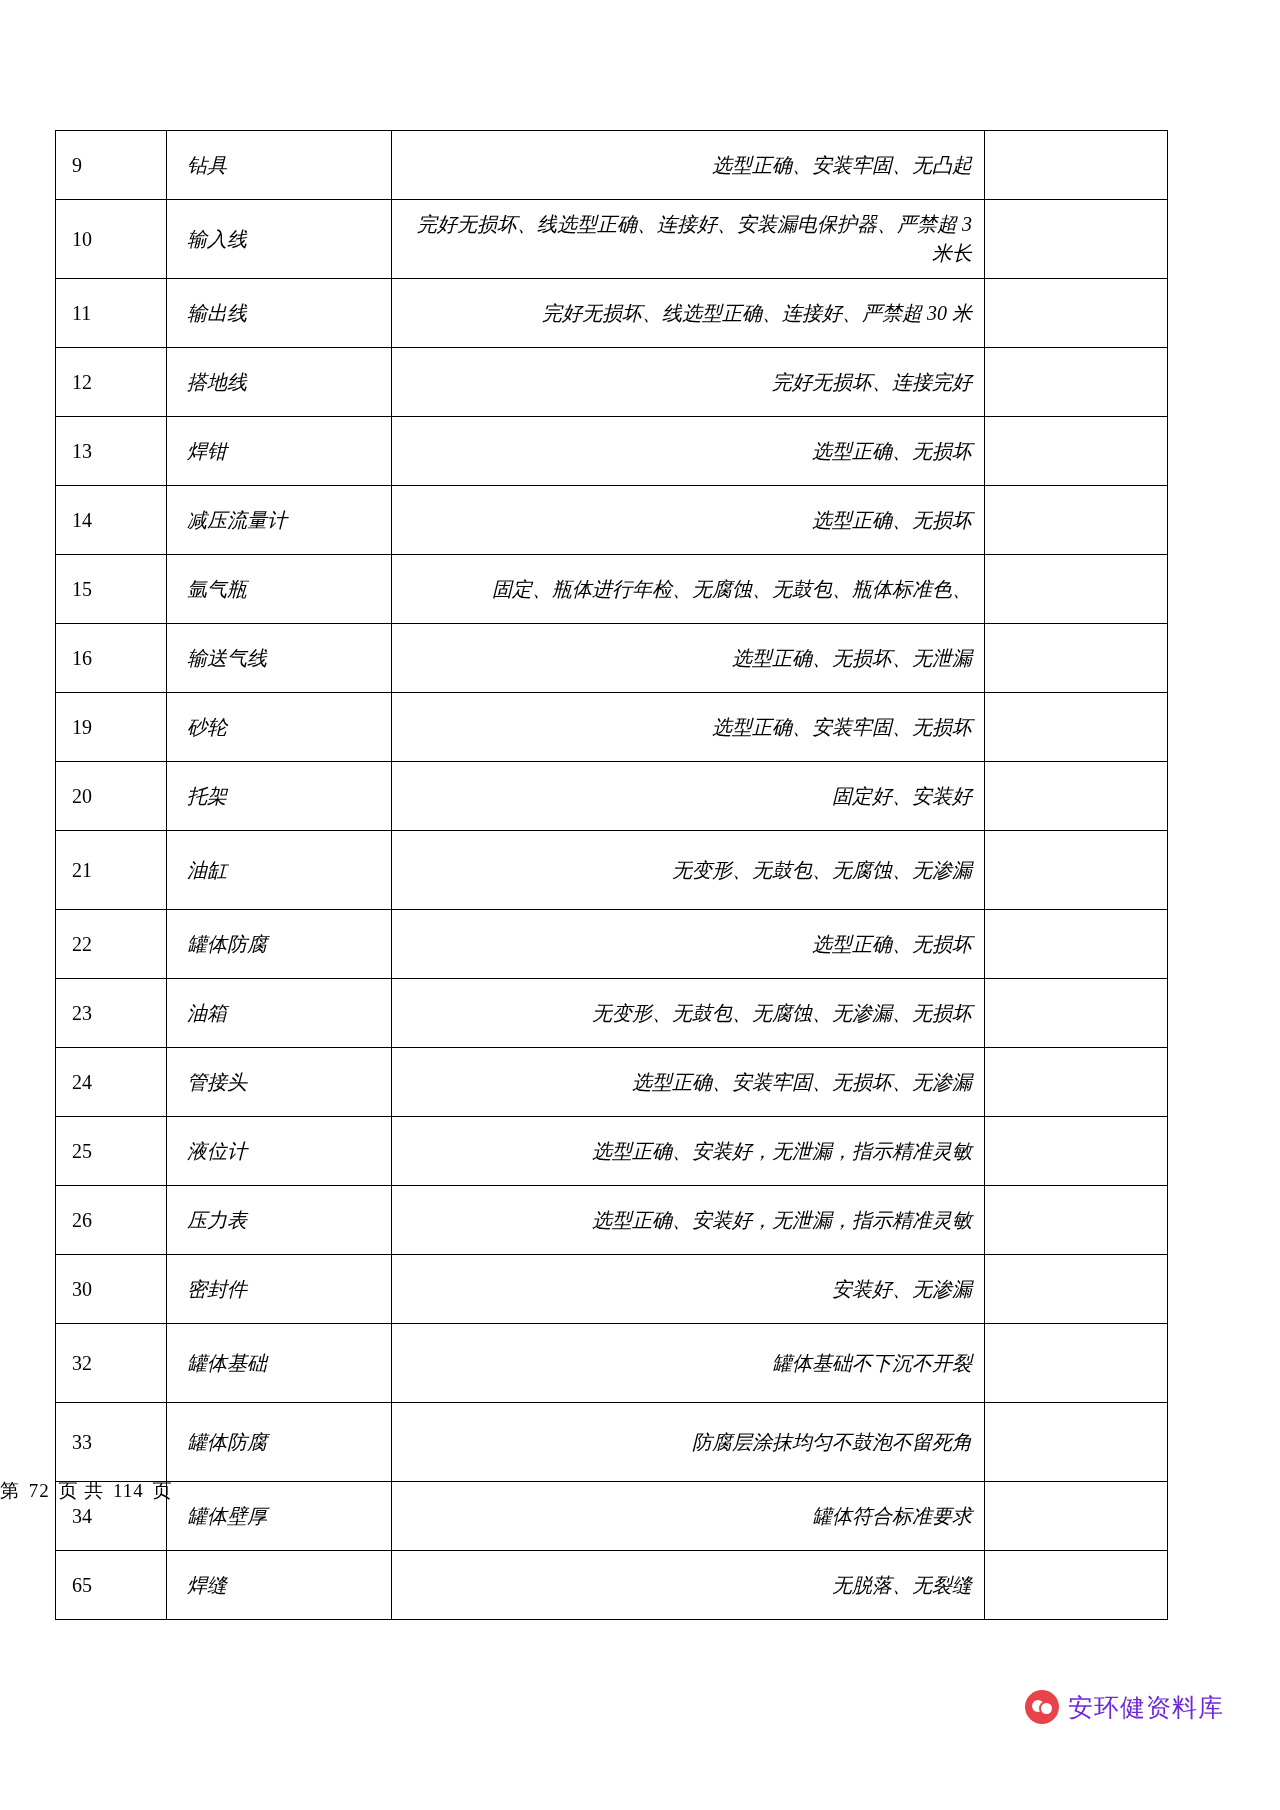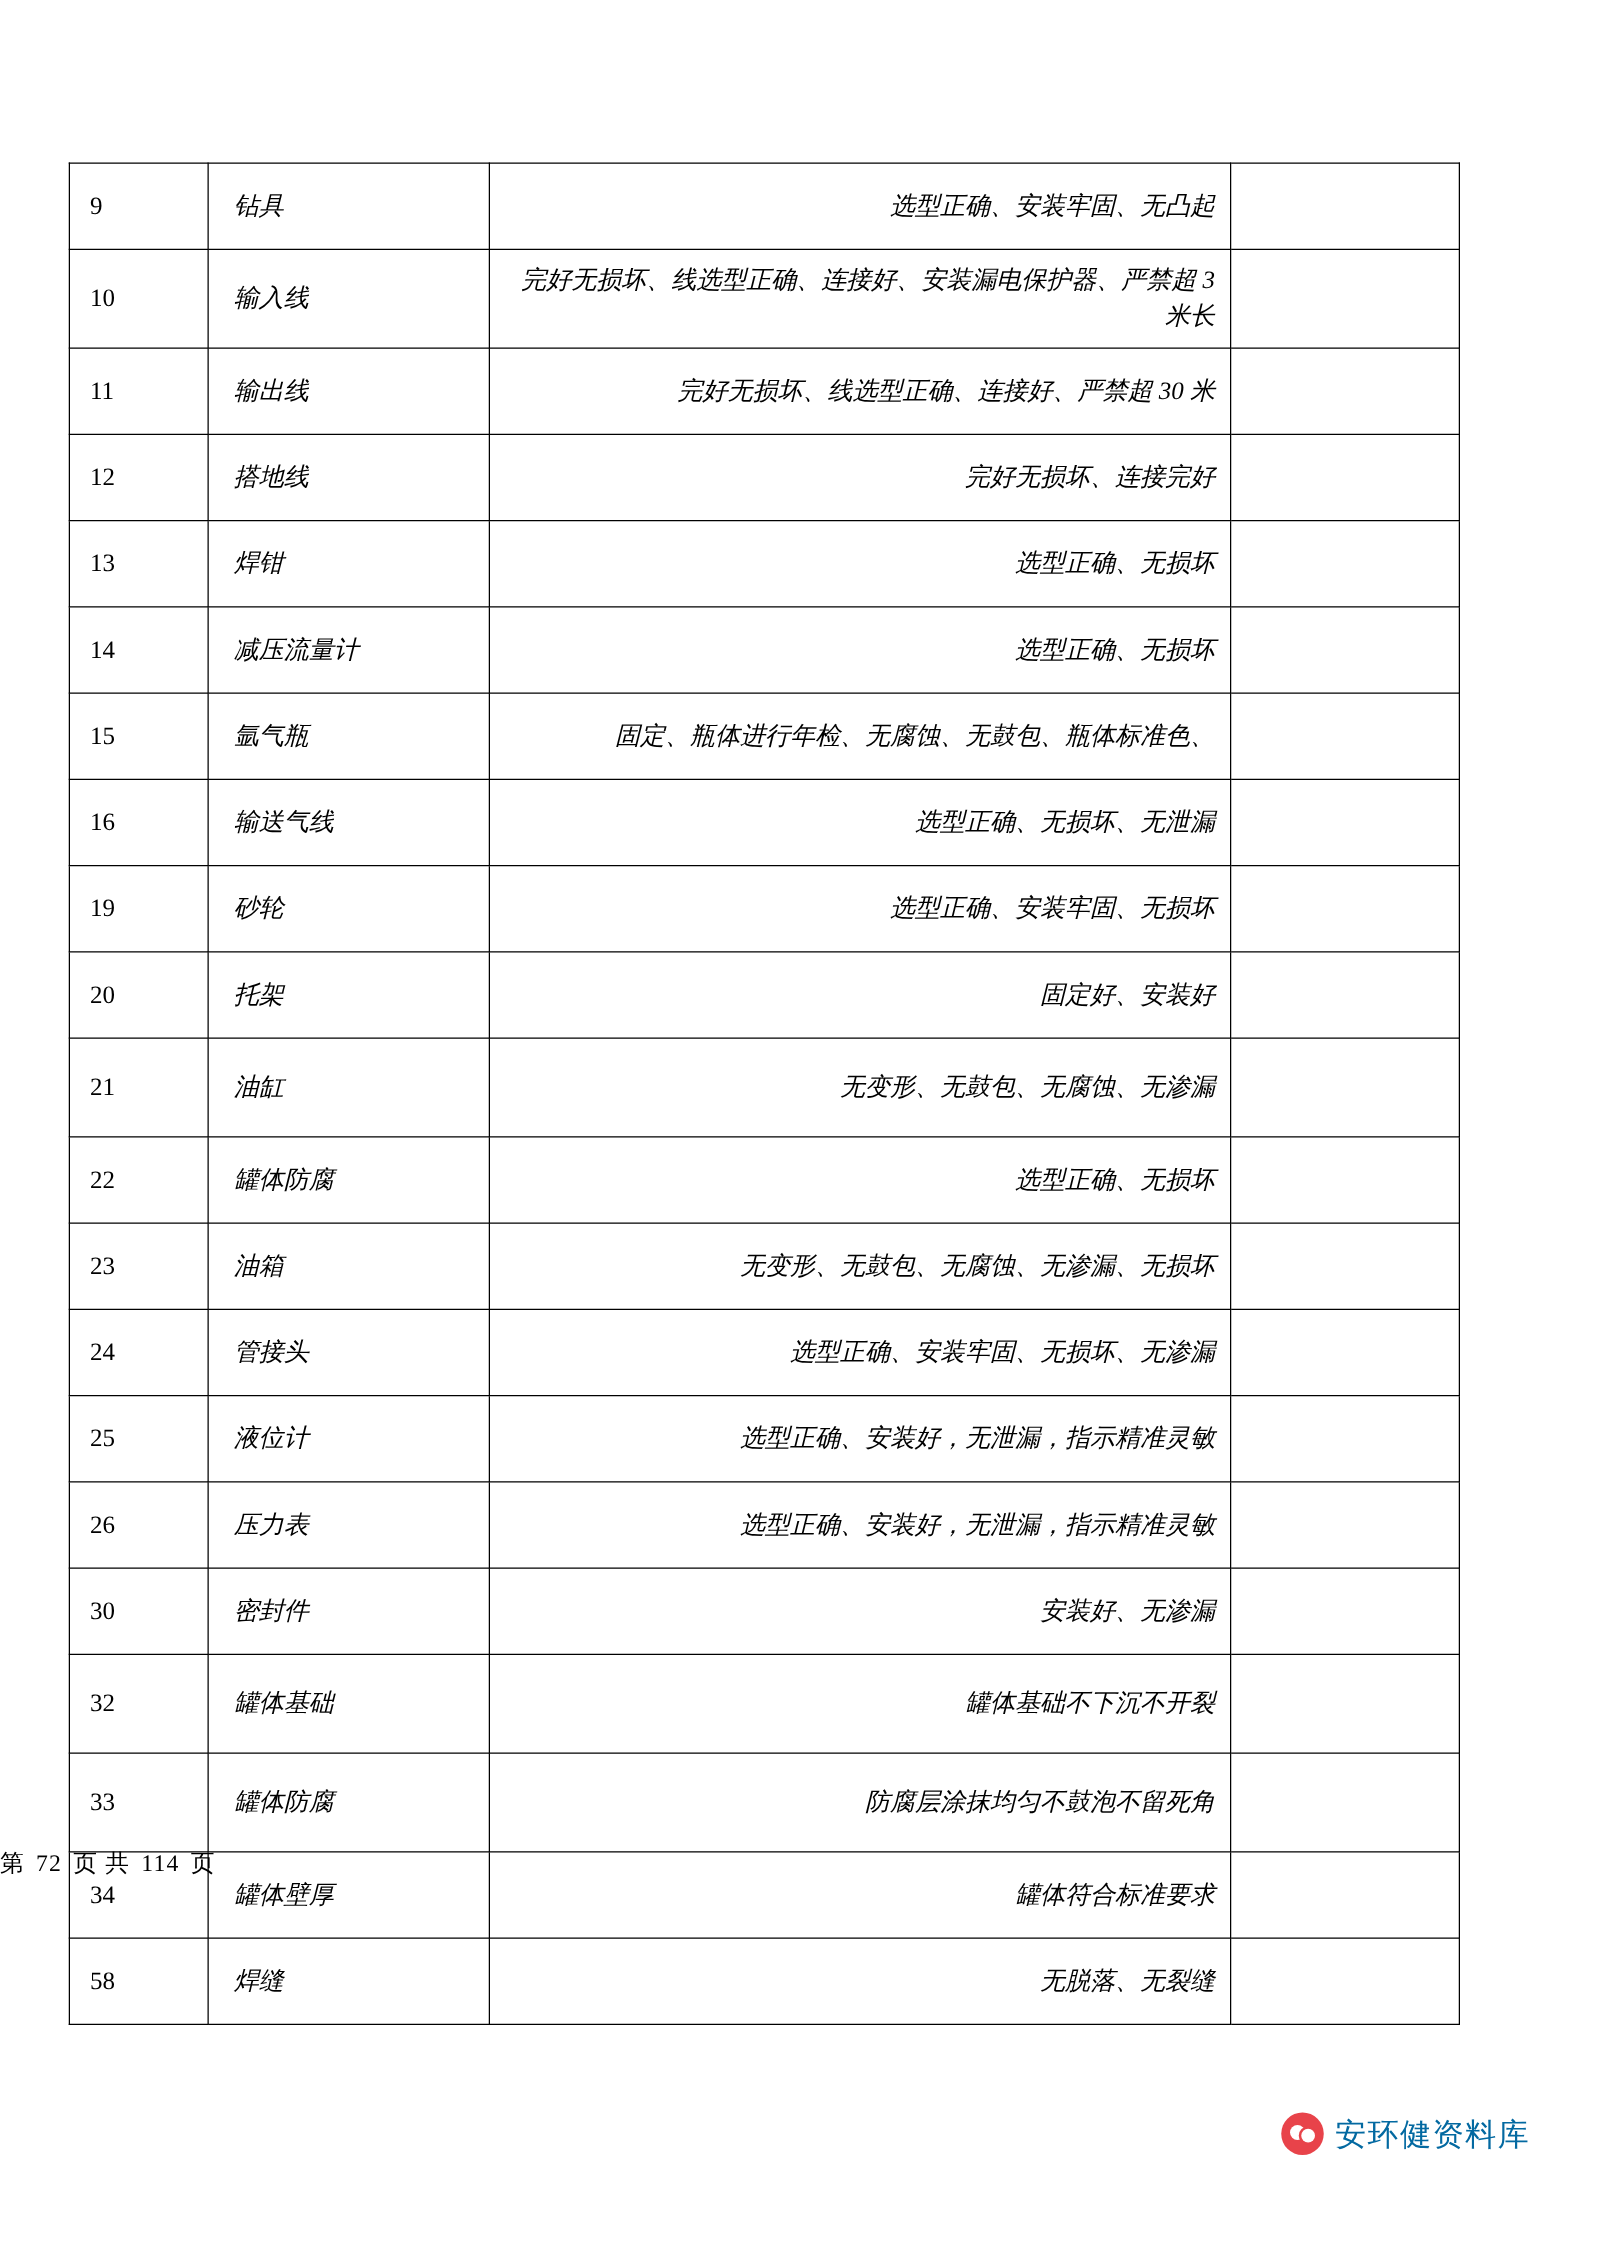--- a/index.html
+++ b/index.html
@@ -106,21 +106,21 @@
     content: "";
     position: absolute;
     left: 16px; top: 13px;
     width: 11px; height: 11px;
     border-radius: 50%;
     background: #ffffff;
     box-shadow: 0 0 0 2px #e8434a;
   }
   .wm-text {
     font-size: 25px;
-    color: #0369a1;
+    color: #6d28d9;
     font-family: "Liberation Sans", sans-serif;
     letter-spacing: 1px;
   }
 </style>
 </head>
 <body>
 
 <div class="page">
 
   <table class="doc-table">
@@ -239,21 +239,21 @@
         <td class="col-req cjk">防腐层涂抹均匀不鼓泡不留死角</td>
         <td class="col-result"></td>
       </tr>
       <tr class="r-std">
         <td class="col-no">34</td>
         <td class="col-item cjk">罐体壁厚</td>
         <td class="col-req cjk">罐体符合标准要求</td>
         <td class="col-result"></td>
       </tr>
       <tr class="r-std">
-        <td class="col-no">58</td>
+        <td class="col-no">65</td>
         <td class="col-item cjk">焊缝</td>
         <td class="col-req cjk">无脱落、无裂缝</td>
         <td class="col-result"></td>
       </tr>
     </tbody>
   </table>
 
   <div class="footer">
     <span>第</span>
     <span class="num">72</span>

